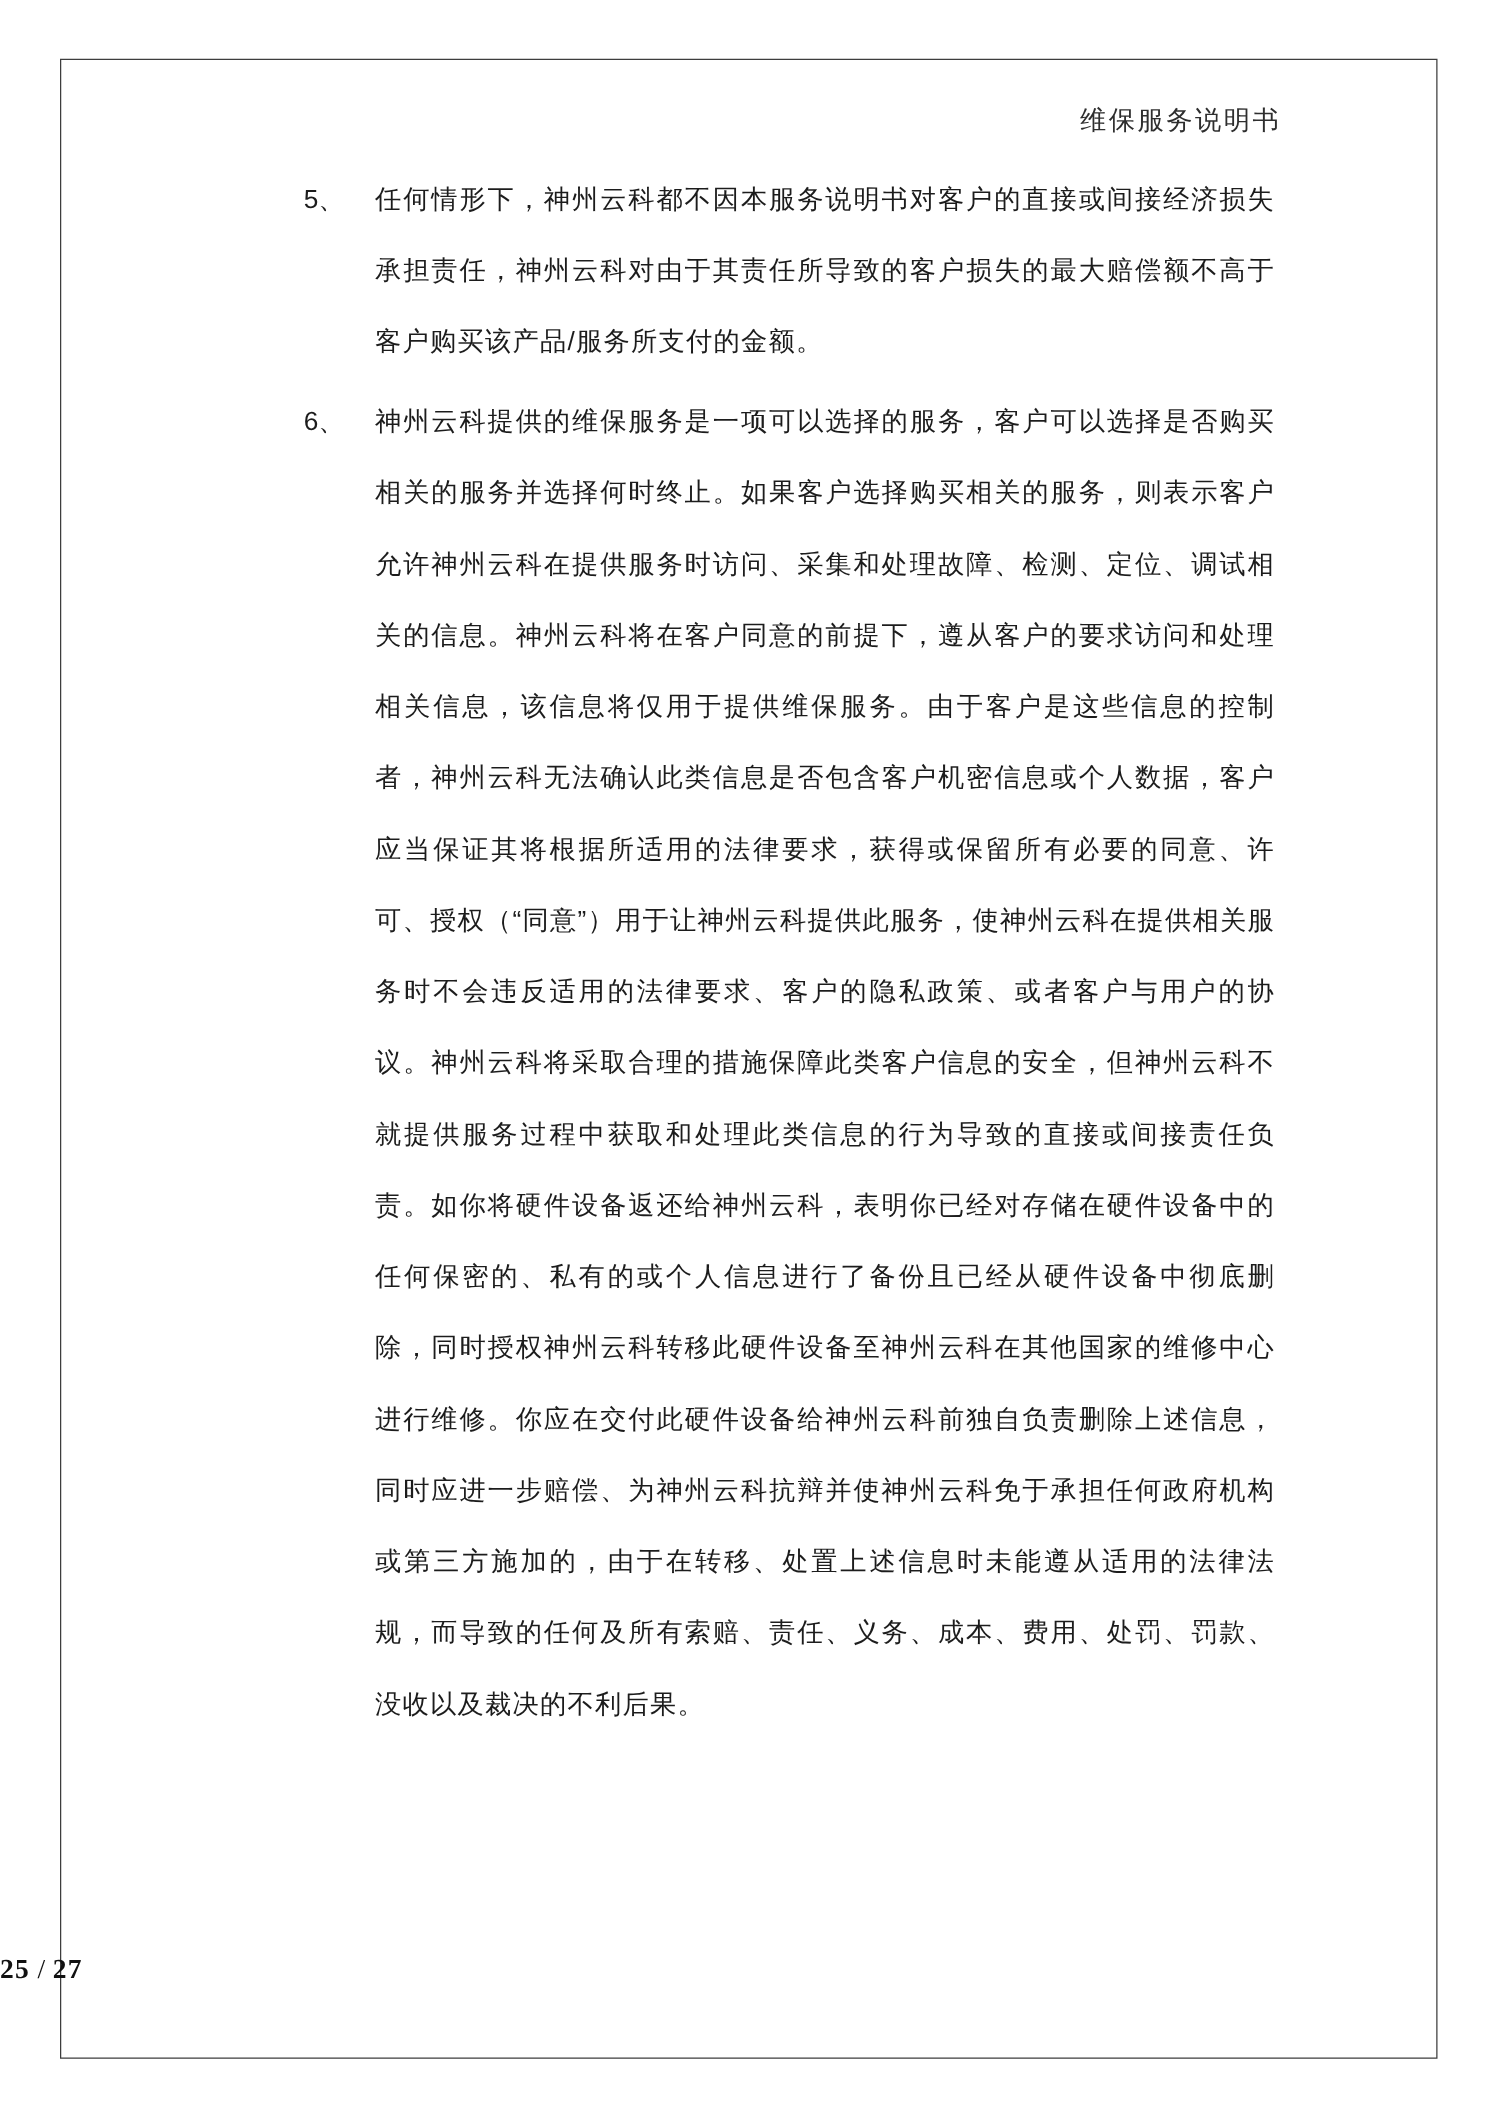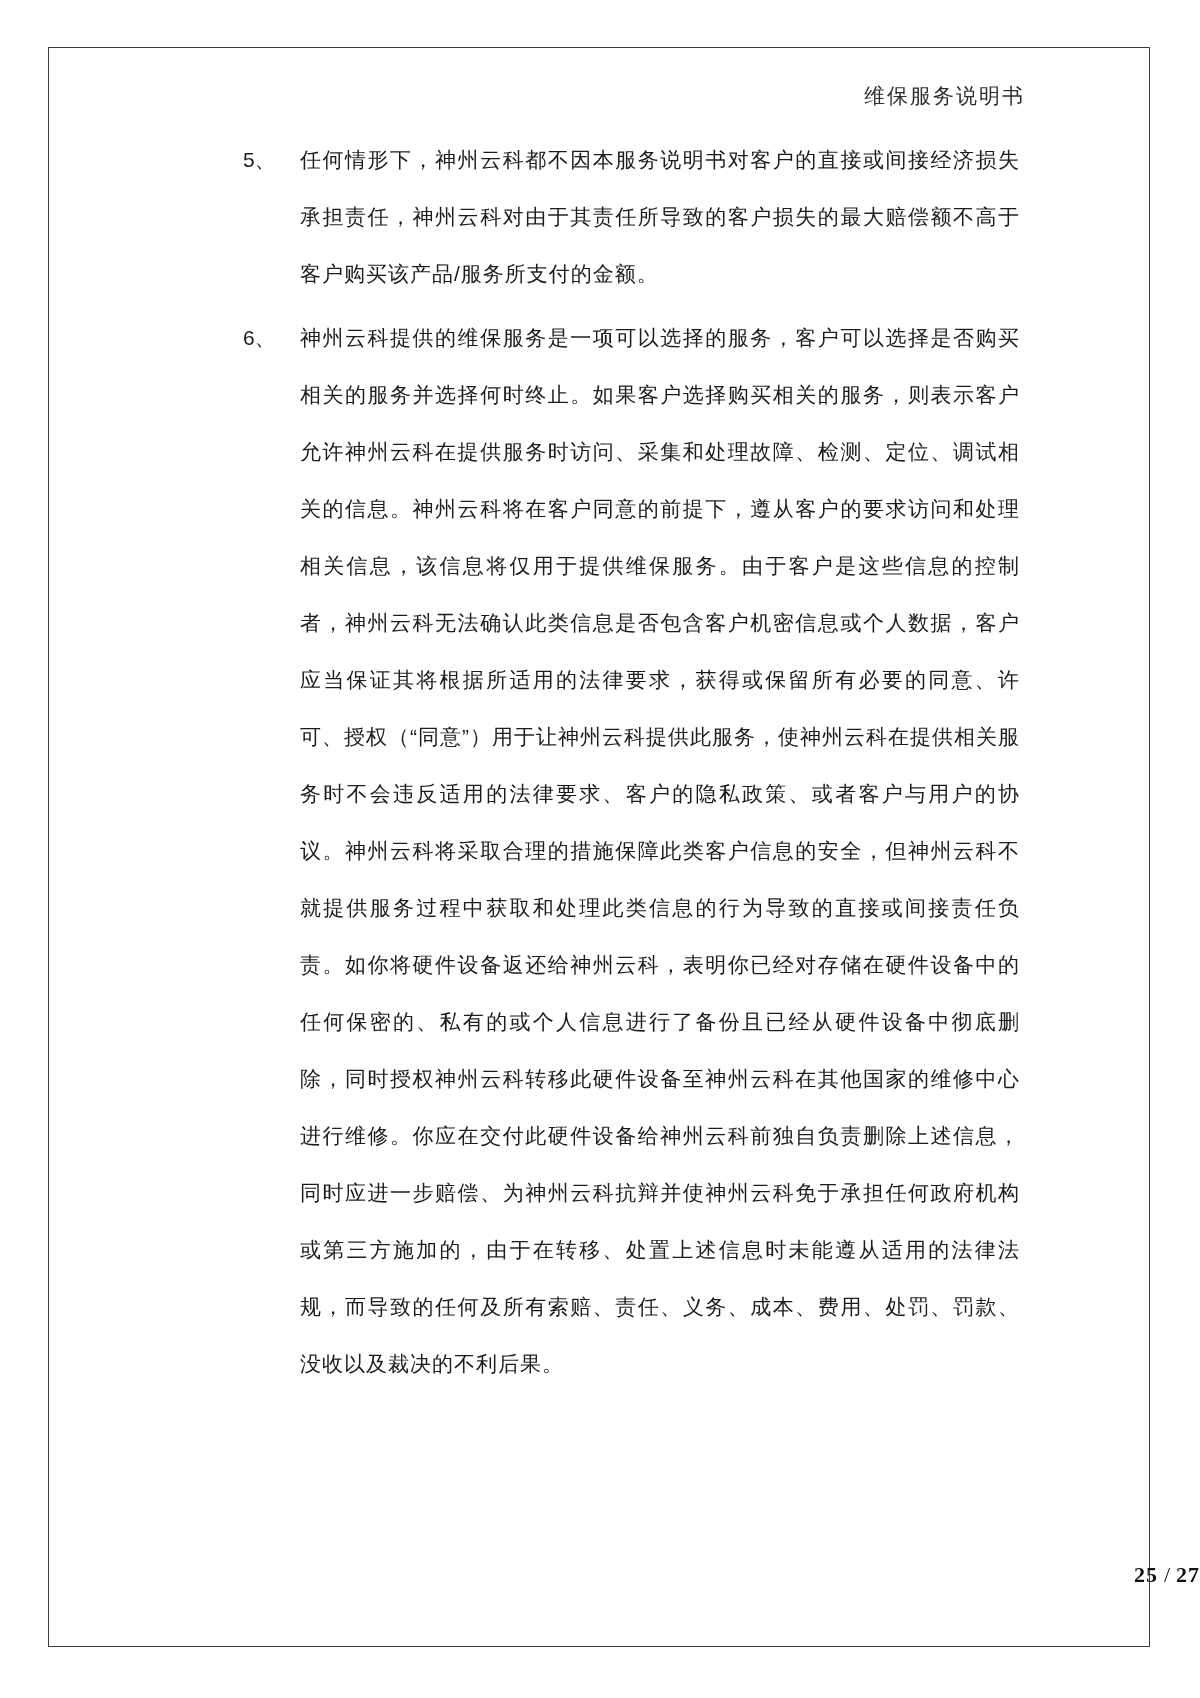--- a/index.html
+++ b/index.html
@@ -53,21 +53,21 @@
     top: 0;
     width: 57px;
     letter-spacing: 0;
     text-align: left;
   }
   .doc-footer {
     position: absolute;
     top: 1562px;
     left: 0;
     width: 100%;
-    text-align: right;
+    text-align: left;
     font-family: "Liberation Serif", serif;
     font-size: 22px;
     color: #111111;
   }
   .doc-footer .pagenum { font-weight: bold; letter-spacing: 1px; }
   .doc-footer .sep { font-weight: normal; padding: 0 6px; }
 </style>
 </head>
 <body>
 

